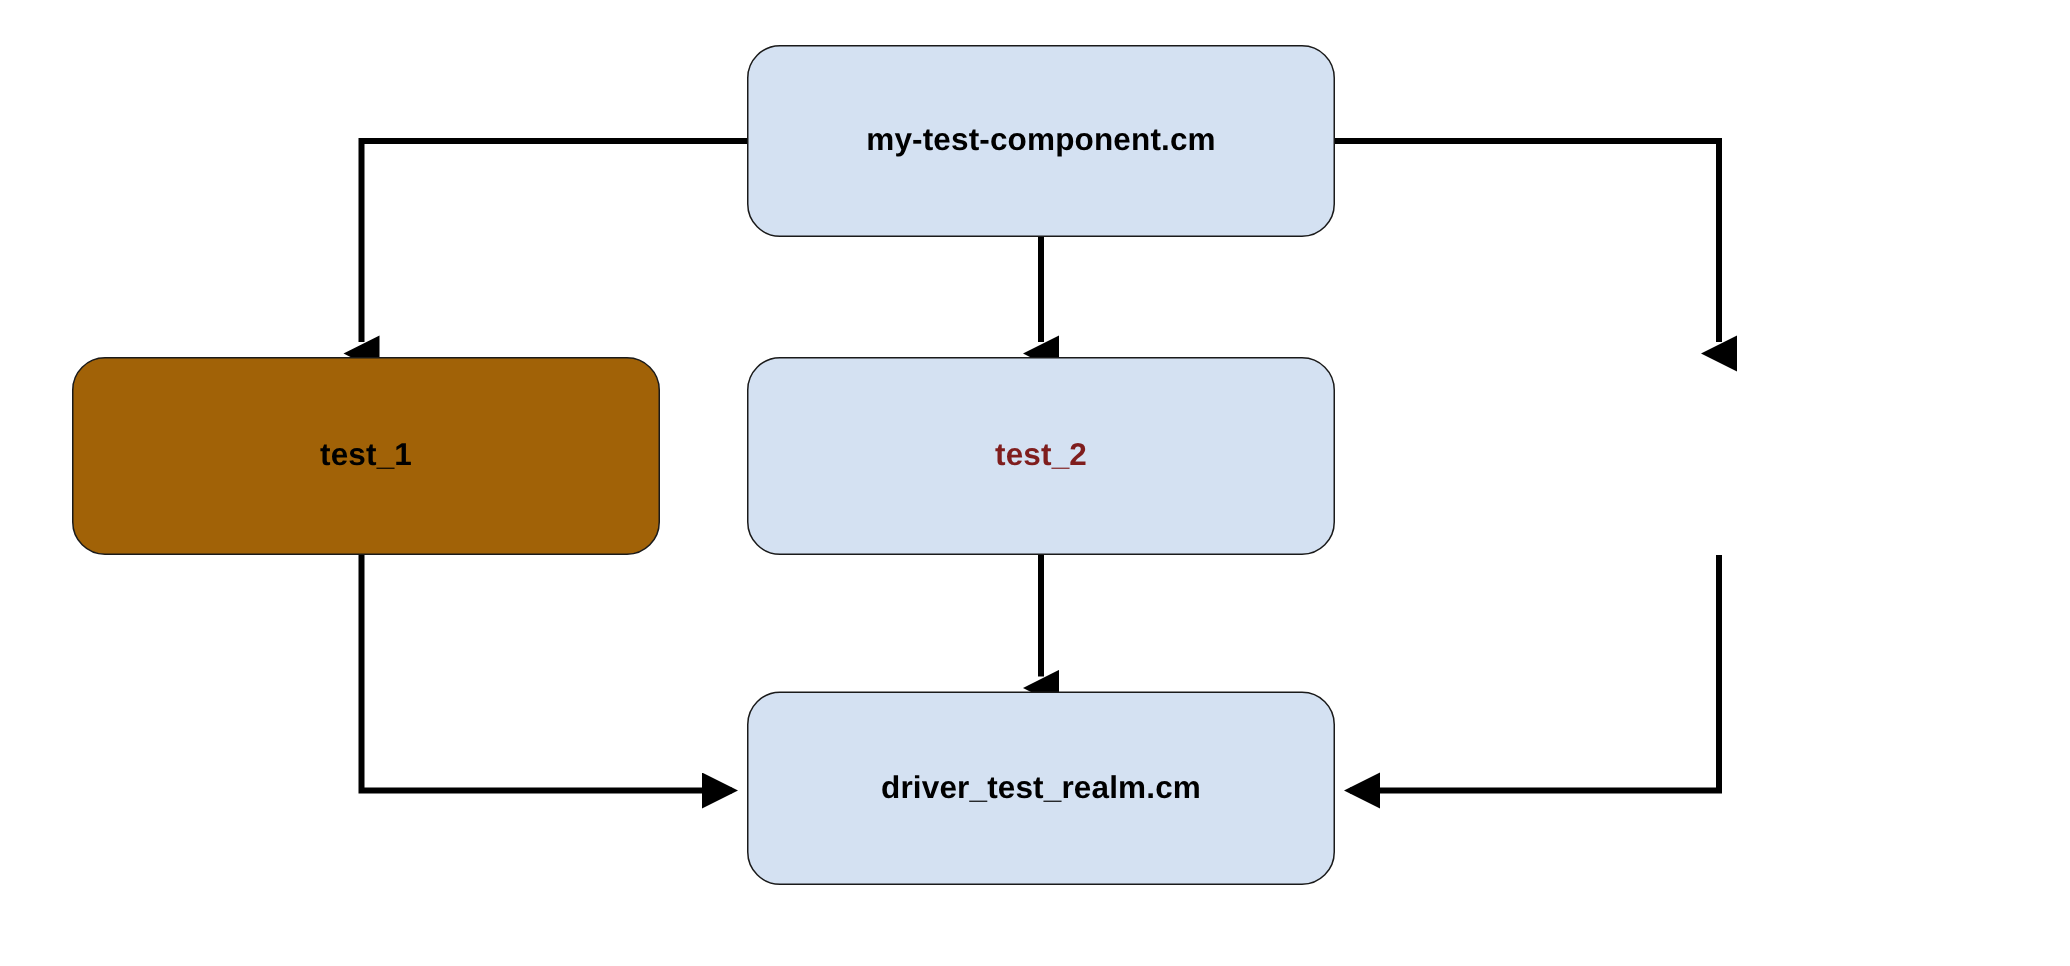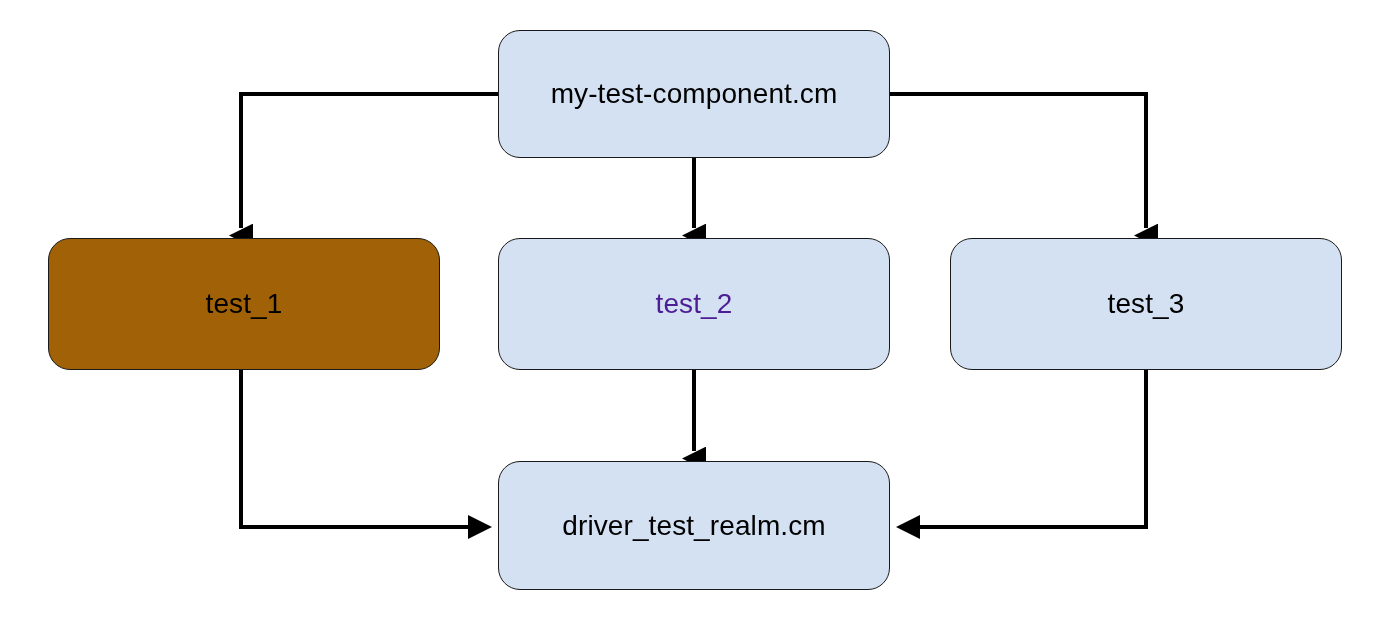--- a/index.html
+++ b/index.html
@@ -30,22 +30,22 @@
     background: #d4e1f2;
     border: 1.6px solid #1a1a1a;
     border-radius: 22px;
     display: flex;
     align-items: center;
     justify-content: center;
     z-index: 2;
   }
   .node-label {
     font-family: "Liberation Sans", sans-serif;
-    font-weight: normal;
-    font-size: 28px;
+    font-weight: bold;
+    font-size: 21px;
     color: #000000;
     letter-spacing: 0.1px;
     white-space: nowrap;
     user-select: none;
   }
 </style>
 </head>
 <body>
 
 <div id="diagram-canvas" style="width: 1380px; height: 644px; background: rgb(255, 255, 255);">
@@ -87,24 +87,21 @@
 
   <div class="node" id="node-0" style="left: 498px; top: 30px; width: 392px; height: 128px; background: rgb(212, 225, 242); border-color: rgb(26, 26, 26); border-radius: 22px;">
     <span class="node-label" style="color: rgb(0, 0, 0);">my-test-component.cm</span>
   </div>
 
   <div class="node" id="node-1" style="left: 48px; top: 238px; width: 392px; height: 132px; background: #a16207; border-color: rgb(26, 26, 26); border-radius: 22px;">
     <span class="node-label" style="color: rgb(0, 0, 0);">test_1</span>
   </div>
 
   <div class="node" id="node-2" style="left: 498px; top: 238px; width: 392px; height: 132px; background: rgb(212, 225, 242); border-color: rgb(26, 26, 26); border-radius: 22px;">
-    <span class="node-label" style="color: #4c1d95;">test_2</span>
+    <span class="node-label" style="color: #7f1d1d;">test_2</span>
   </div>
 
-  <div class="node" id="node-3" style="left: 950px; top: 238px; width: 392px; height: 132px; background: rgb(212, 225, 242); border-color: rgb(26, 26, 26); border-radius: 22px;">
-    <span class="node-label" style="color: rgb(0, 0, 0);">test_3</span>
-  </div>
 
   <div class="node" id="node-4" style="left: 498px; top: 461px; width: 392px; height: 129px; background: rgb(212, 225, 242); border-color: rgb(26, 26, 26); border-radius: 22px; text-align: right;">
     <span class="node-label" style="color: rgb(0, 0, 0);">driver_test_realm.cm</span>
   </div>
 
 </div>
 
 </body></html>

